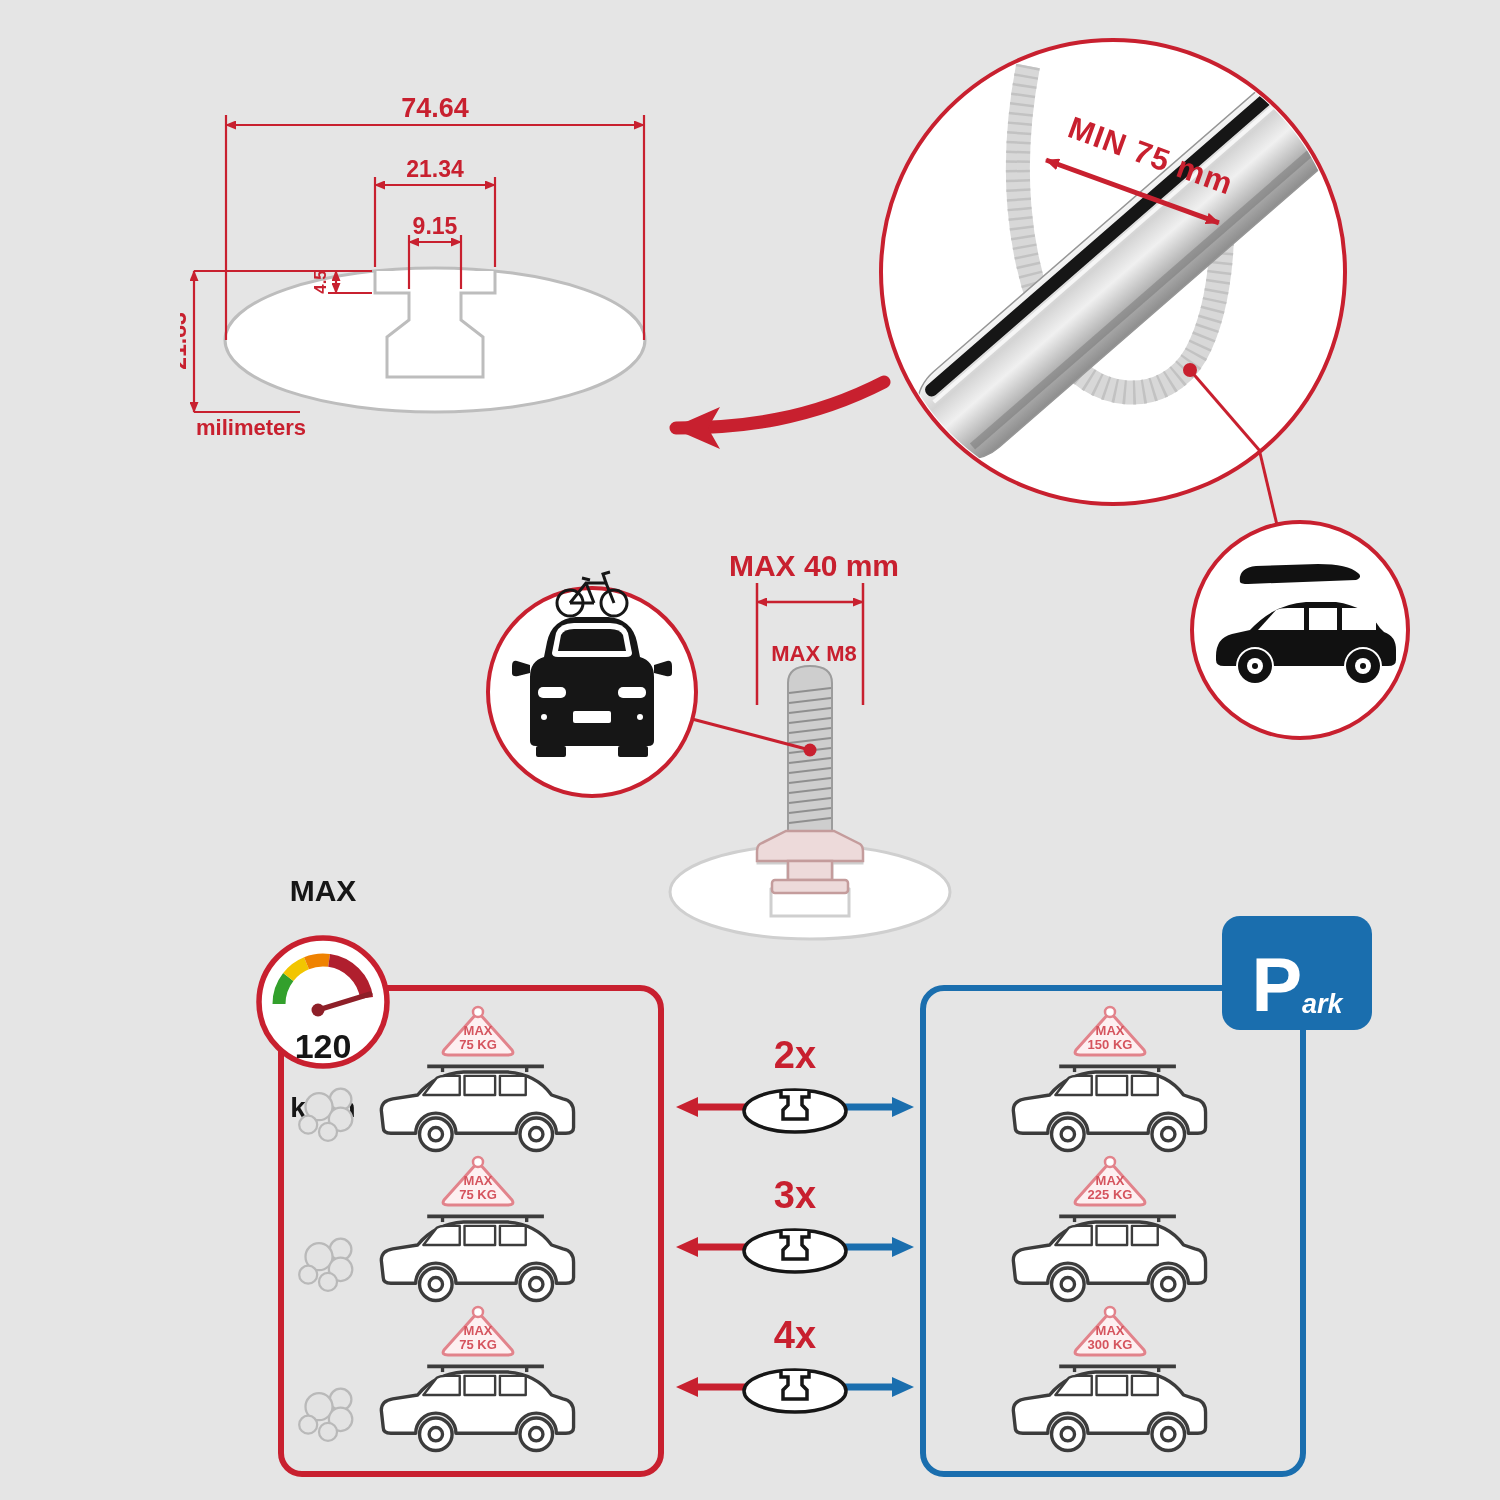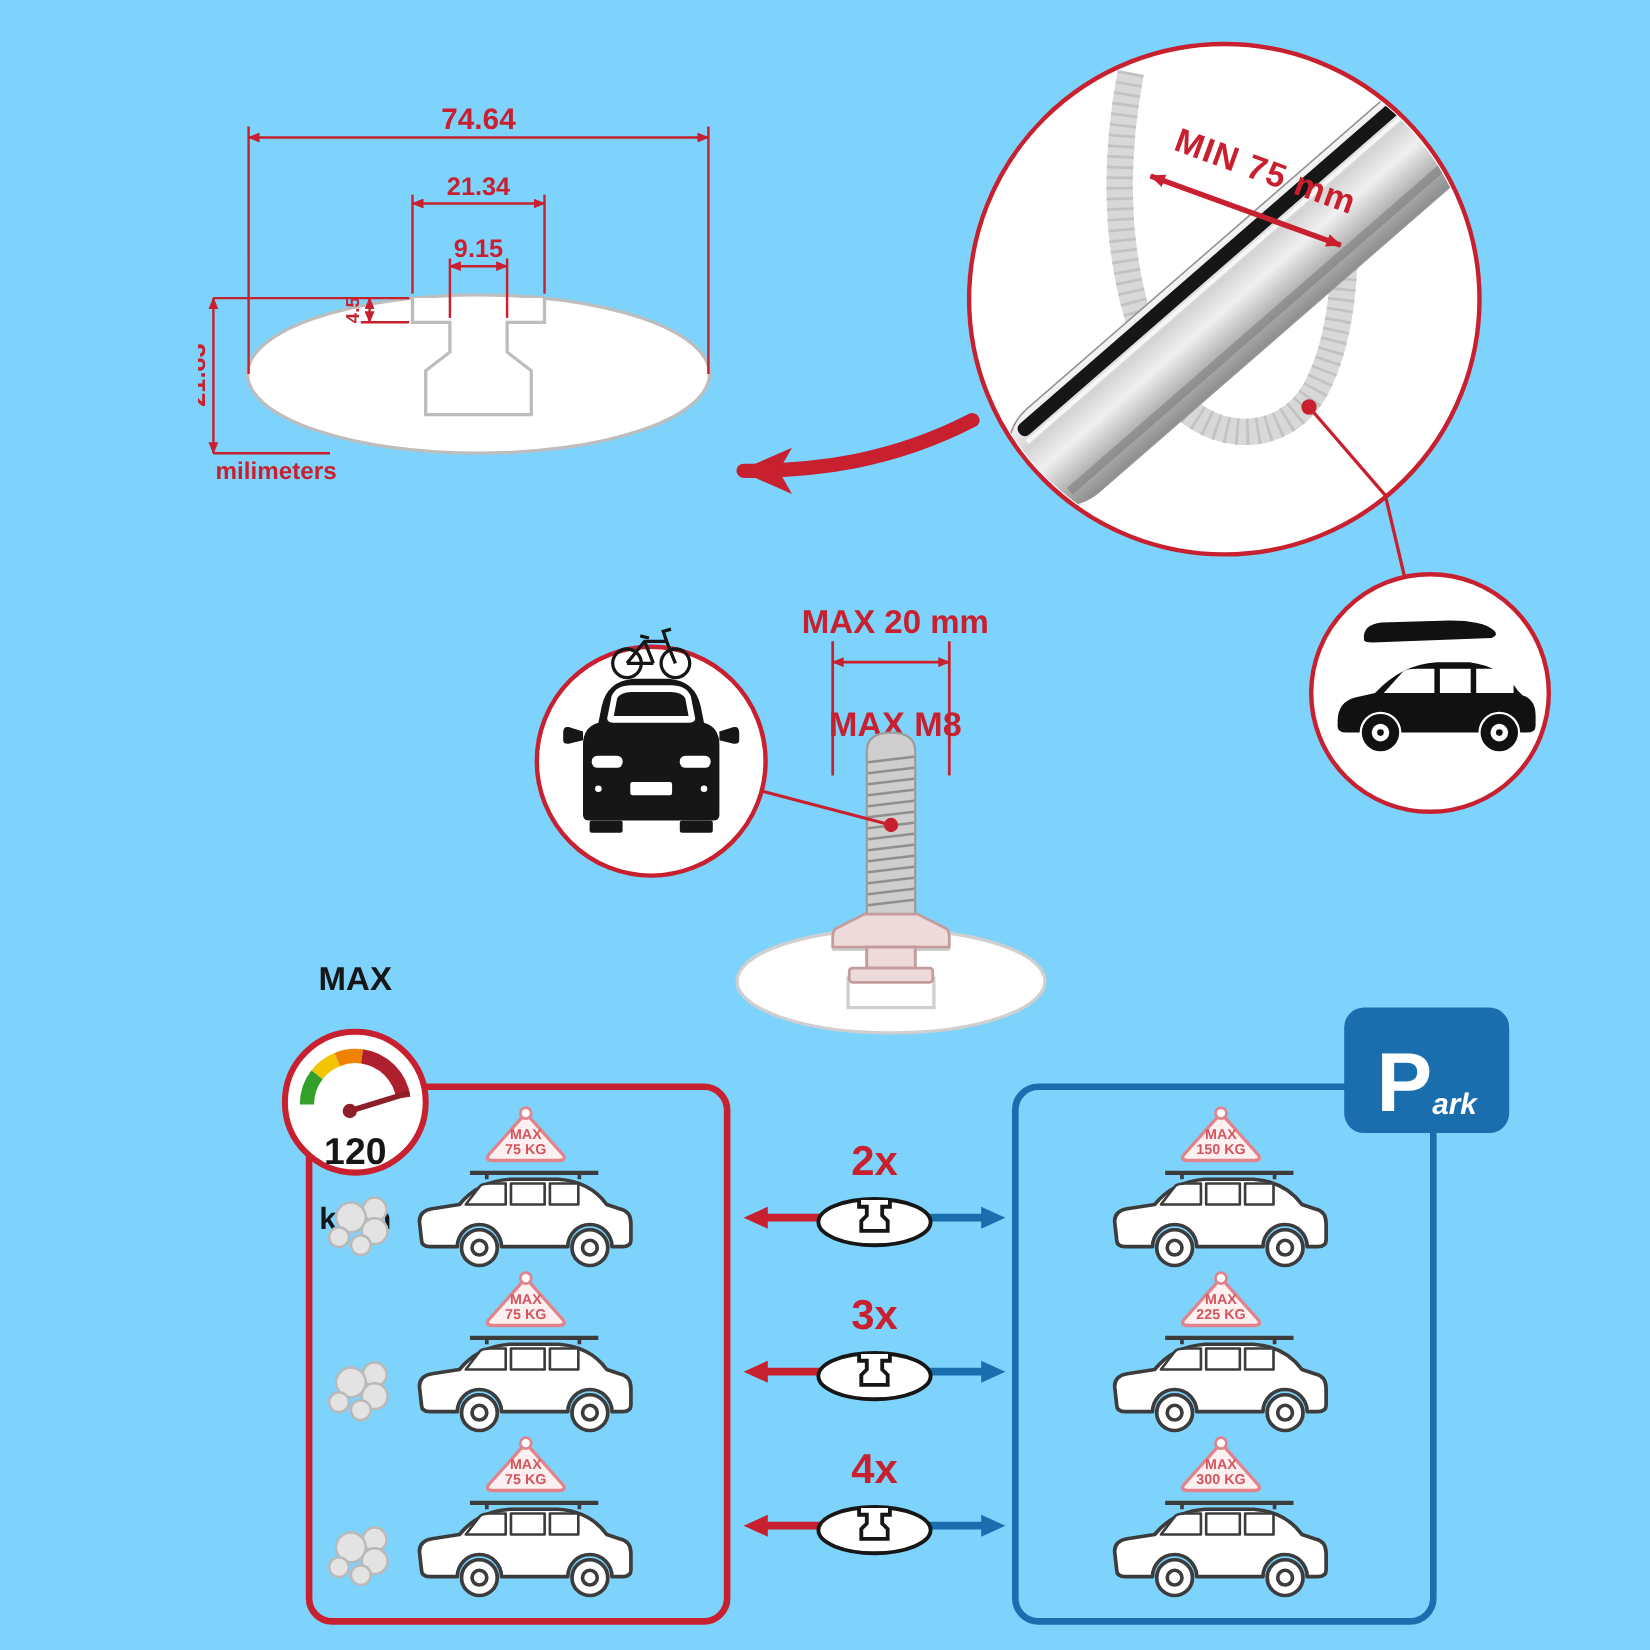--- a/index.html
+++ b/index.html
@@ -1,16 +1,16 @@
 <!DOCTYPE html>
 <html><head>
 <meta charset="utf-8">
 <style>
   html,body{margin:0;padding:0;background:#fff;}
-  #stage{position:relative;width:1500px;height:1500px;background:#7dd3fc;
+  #stage{position:relative;width:1500px;height:1500px;background:#e5e5e5;
          font-family:"Liberation Sans",sans-serif;overflow:hidden;}
   .abs{position:absolute;}
   svg text{font-family:"Liberation Sans",sans-serif;}
 
   
   .dim-lg{fill:#c8202f;font-size:27px;font-weight:bold;text-anchor:middle;}
   .dim-md{fill:#c8202f;font-size:23px;font-weight:bold;text-anchor:middle;}
   .dim-sm{fill:#c8202f;font-size:17px;font-weight:bold;text-anchor:middle;}
   .units-lbl{fill:#c8202f;font-size:22px;font-weight:bold;}
   .min-lbl{fill:#c8202f;font-size:31px;font-weight:bold;letter-spacing:1px;}
@@ -172,22 +172,22 @@
       <path d="M156,92 L176,92 Q186,96 190,106 L190,114 L156,114 Z" fill="#fff"></path>
       <circle cx="69" cy="150" r="17" fill="#111"></circle>
         <circle cx="69" cy="150" r="8" fill="#fff"></circle>
         <circle cx="69" cy="150" r="3" fill="#111"></circle>
       <circle cx="177" cy="150" r="17" fill="#111"></circle>
         <circle cx="177" cy="150" r="8" fill="#fff"></circle>
         <circle cx="177" cy="150" r="3" fill="#111"></circle>
     </g>
   </svg>
 
-  <div class="abs red-text" style="left:664px;top:549px;width:300px;font-size:30px;">MAX 20 mm</div>
-  <div class="abs red-text" style="left:690px;top:641px;width:248px;font-size:31px;">MAX M8</div>
+  <div class="abs red-text" style="left:664px;top:549px;width:300px;font-size:30px;">MAX 40 mm</div>
+  <div class="abs red-text" style="left:690px;top:641px;width:248px;font-size:22px;">MAX M8</div>
 
   <svg class="abs" style="left:470px;top:545px;" width="640" height="430" viewBox="0 0 640 430">
     <defs>
       <marker id="dimarr2" markerUnits="userSpaceOnUse" markerWidth="11" markerHeight="9" refX="10" refY="4.5" orient="auto-start-reverse">
         <path d="M0,0 L11,4.5 L0,9 Z" fill="#c8202f"></path>
       </marker>
     </defs>
 
     <g>
       <ellipse cx="340" cy="347" rx="140" ry="47" fill="#fff" stroke="#cfcfcf" stroke-width="3"></ellipse>

